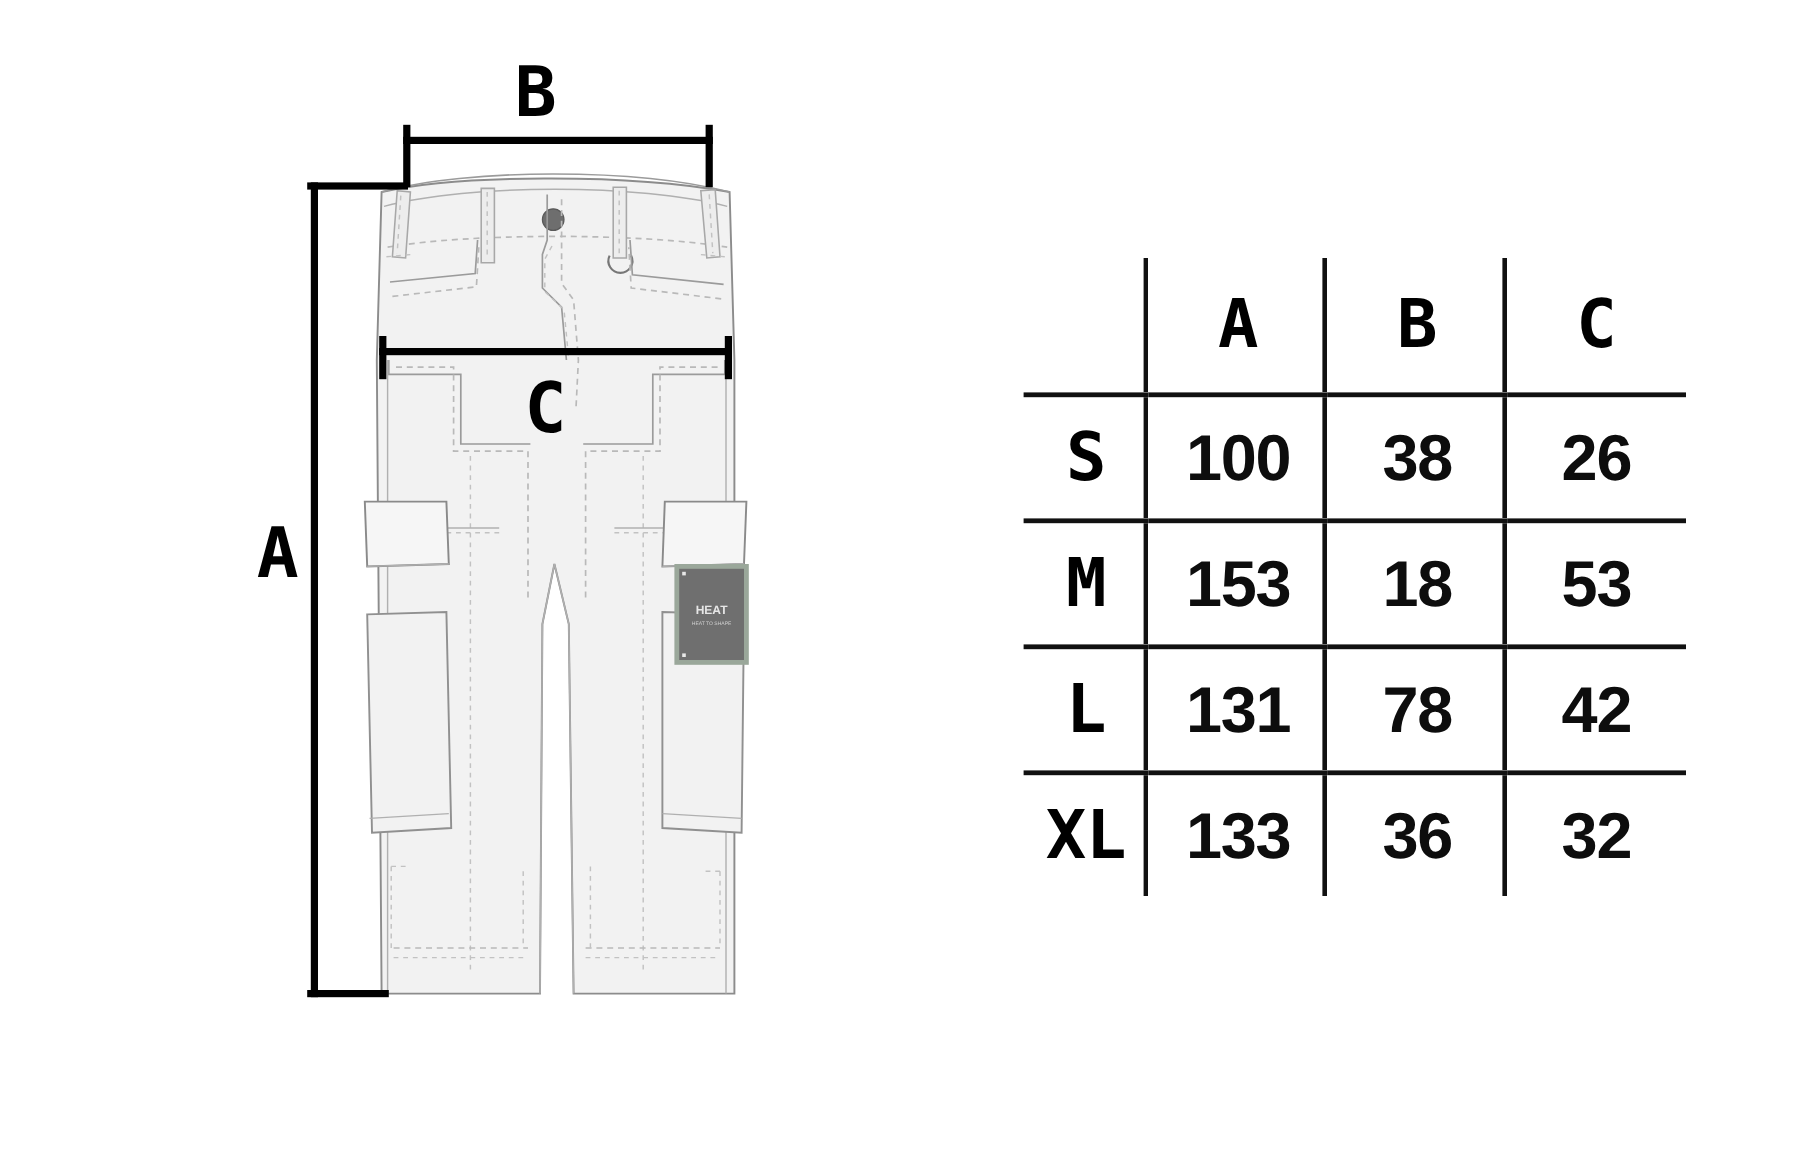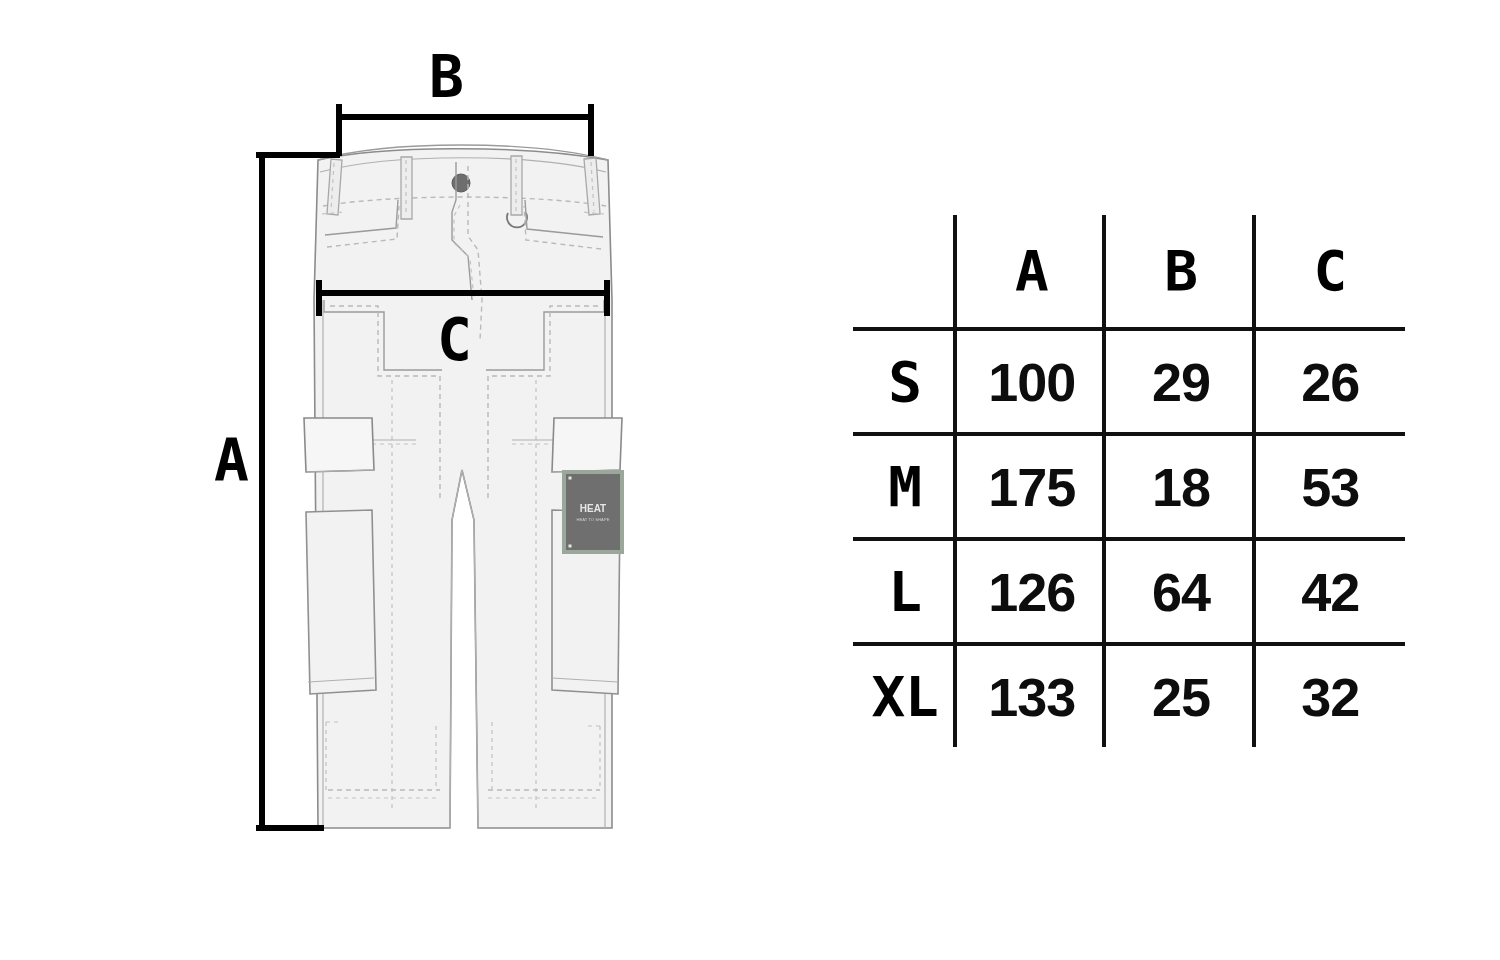--- a/index.html
+++ b/index.html
@@ -214,41 +214,41 @@
         <tr class="hsep">
           <td class="col-size hdr-cell vsep"></td>
           <td class="col-val hdr-cell vsep pixfont sizecell">A</td>
           <td class="col-val hdr-cell vsep pixfont sizecell">B</td>
           <td class="col-val hdr-cell pixfont sizecell">C</td>
         </tr>
 
         <tr class="hsep">
           <td class="col-size row-cell vsep pixfont sizecell">S</td>
           <td class="col-val row-cell vsep valcell">100</td>
-          <td class="col-val row-cell vsep valcell">29</td>
+          <td class="col-val row-cell vsep valcell">38</td>
           <td class="col-val row-cell valcell">26</td>
         </tr>
 
         <tr class="hsep">
           <td class="col-size row-cell vsep pixfont sizecell">M</td>
-          <td class="col-val row-cell vsep valcell">175</td>
+          <td class="col-val row-cell vsep valcell">153</td>
           <td class="col-val row-cell vsep valcell">18</td>
           <td class="col-val row-cell valcell">53</td>
         </tr>
 
         <tr class="hsep">
           <td class="col-size row-cell vsep pixfont sizecell">L</td>
-          <td class="col-val row-cell vsep valcell">126</td>
-          <td class="col-val row-cell vsep valcell">64</td>
+          <td class="col-val row-cell vsep valcell">131</td>
+          <td class="col-val row-cell vsep valcell">78</td>
           <td class="col-val row-cell valcell">42</td>
         </tr>
 
         <tr>
           <td class="col-size row-cell vsep pixfont sizecell">XL</td>
           <td class="col-val row-cell vsep valcell">133</td>
-          <td class="col-val row-cell vsep valcell">25</td>
+          <td class="col-val row-cell vsep valcell">36</td>
           <td class="col-val row-cell valcell">32</td>
         </tr>
       </tbody>
     </table>
   </div>
 
 </div>
 
 </body></html>

